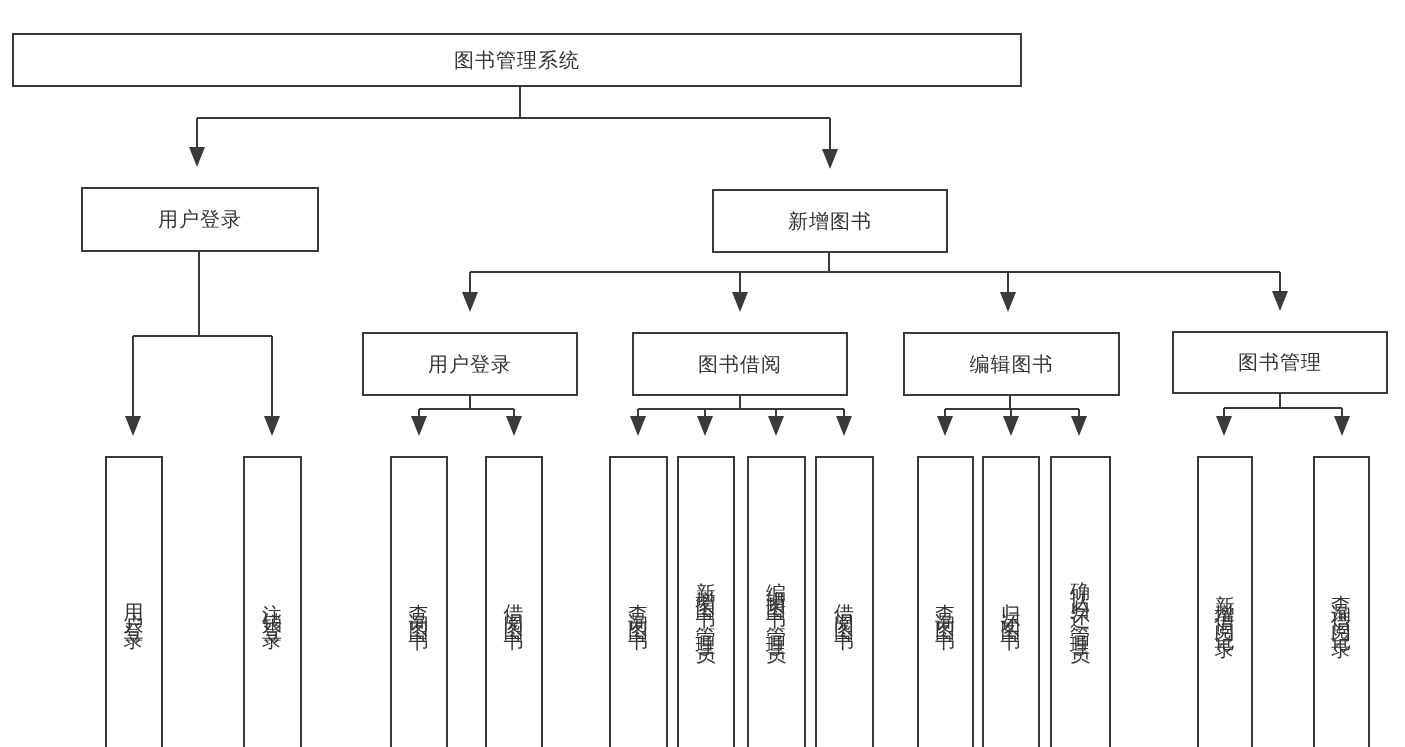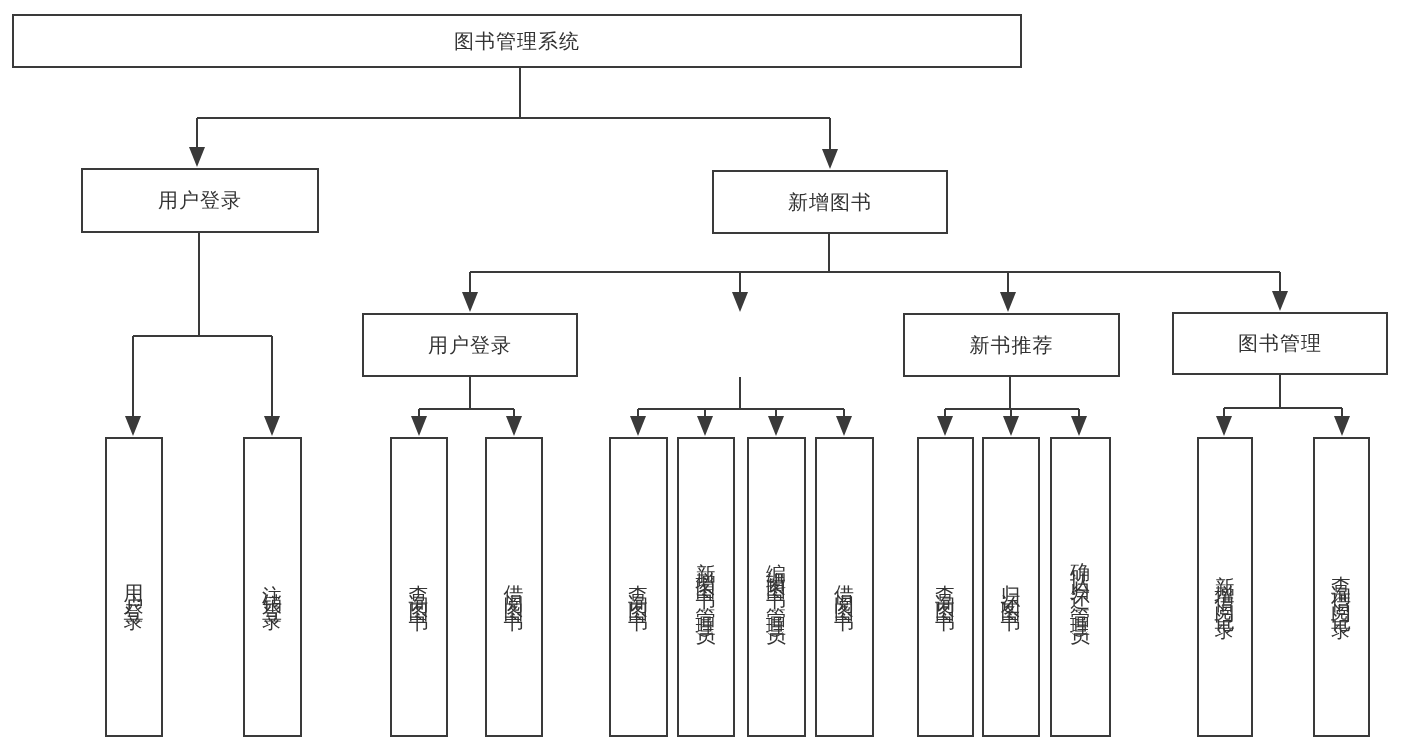--- a/index.html
+++ b/index.html
@@ -12,21 +12,21 @@
     background:var(--background);
     font-family:"Liberation Sans","DejaVu Sans",sans-serif;
   }
   .stage{position:absolute;left:0;top:0;width:1405px;height:747px;}
   svg.connectors{position:absolute;left:0;top:0;width:1405px;height:747px;color:var(--line);}
   svg.connectors path{stroke:currentColor;stroke-width:2;fill:none;}
   svg.connectors polygon{fill:currentColor;stroke:none;}
   .box{
     position:absolute;box-sizing:border-box;background:var(--background);
     border:2px solid var(--box-border);color:var(--text);
-    display:flex;align-items:center;justify-content:center;
+    display:flex;align-items:center;justify-content:center;margin-top:19px;
   }
   .hbox{font-size:20px;letter-spacing:1px;white-space:nowrap;}
   .vbox .label{
     writing-mode:vertical-rl;text-orientation:mixed;
     font-size:20px;letter-spacing:9px;line-height:1;
   }
   .watermark{
     position:absolute;right:12px;bottom:8px;z-index:5;
     font-size:19px;color:var(--watermark);white-space:nowrap;
   }
@@ -105,22 +105,25 @@
   <div class="box hbox" style="left:81px;top:168px;width:238px;height:65px">
     <span class="label">用户登录</span>
   </div>
   <div class="box hbox" style="left:712px;top:170px;width:236px;height:64px">
     <span class="label">新增图书</span>
   </div>
 
   <div class="box hbox" style="left:362px;top:313px;width:216px;height:64px">
     <span class="label">用户登录</span>
   </div>
+  <div class="box hbox" style="left:632px;top:313px;width:216px;height:64px">
+    <span class="label">图书借阅</span>
+  </div>
   <div class="box hbox" style="left:903px;top:313px;width:217px;height:64px">
-    <span class="label">新书推荐</span>
+    <span class="label">编辑图书</span>
   </div>
   <div class="box hbox" style="left:1172px;top:312px;width:216px;height:63px">
     <span class="label">图书管理</span>
   </div>
 
   <div class="box vbox" style="left:105px;top:437px;width:58px;height:300px">
     <span class="label">用户登录</span>
   </div>
   <div class="box vbox" style="left:243px;top:437px;width:59px;height:300px">
     <span class="label">注销登录</span>

